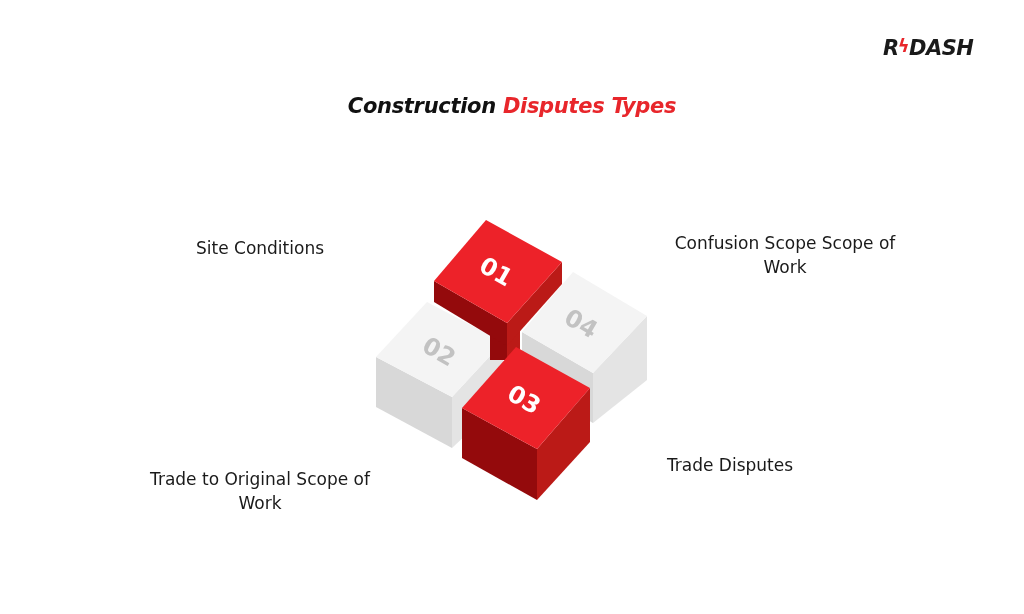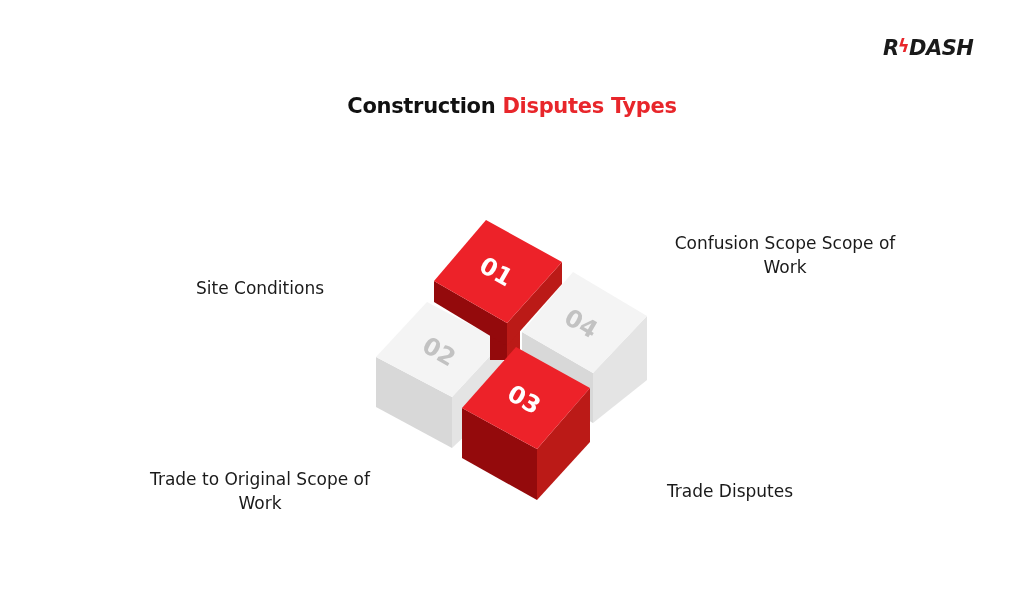--- a/index.html
+++ b/index.html
@@ -8,30 +8,30 @@
     font-family: "DejaVu Sans", "Liberation Sans", sans-serif;
   }
   .logo {
     position: absolute; left: 883px; top: 33px; height: 30px;
     font-family: "DejaVu Sans", sans-serif; font-weight: 900; font-style: italic;
     font-size: 21px; letter-spacing: -0.5px; color: #1a1a1a; display: flex; align-items: center;
   }
   .logo .bolt { color: #e8262b; font-size: 18px; margin: 0 0 6px -1px; font-style: normal; }
   .title {
     position: absolute; left: 0; width: 1024px; top: 94px; text-align: center;
-    font-weight: bold; font-size: 21px; color: #111111; letter-spacing: -0.3px;
+    font-weight: bold; font-size: 21px; color: #111111; letter-spacing: -0.3px; font-style: italic;
   }
   .title .accent { color: #e8262b; }
   .label {
     position: absolute; font-size: 17px; color: #1a1a1a; text-align: center; line-height: 24px;
   }
-  #lbl-1 { left: 160px; width: 200px; top: 236px; margin-top: 40px; }
+  #lbl-1 { left: 160px; width: 200px; top: 236px; }
   #lbl-4 { left: 660px; width: 250px; top: 231px; }
   #lbl-2 { left: 130px; width: 260px; top: 467px; }
-  #lbl-3 { left: 630px; width: 200px; top: 479px; }
+  #lbl-3 { left: 630px; width: 200px; top: 453px; }
   svg.cubes { position: absolute; left: 0; top: 0; }
   .num { font-family: "DejaVu Sans", sans-serif; font-weight: bold; font-size: 24px; }
 </style>
 </head>
 <body>
 
 <div class="logo">
   <span>R</span>
     <span class="bolt">ϟ</span>
     <span>DASH</span>

